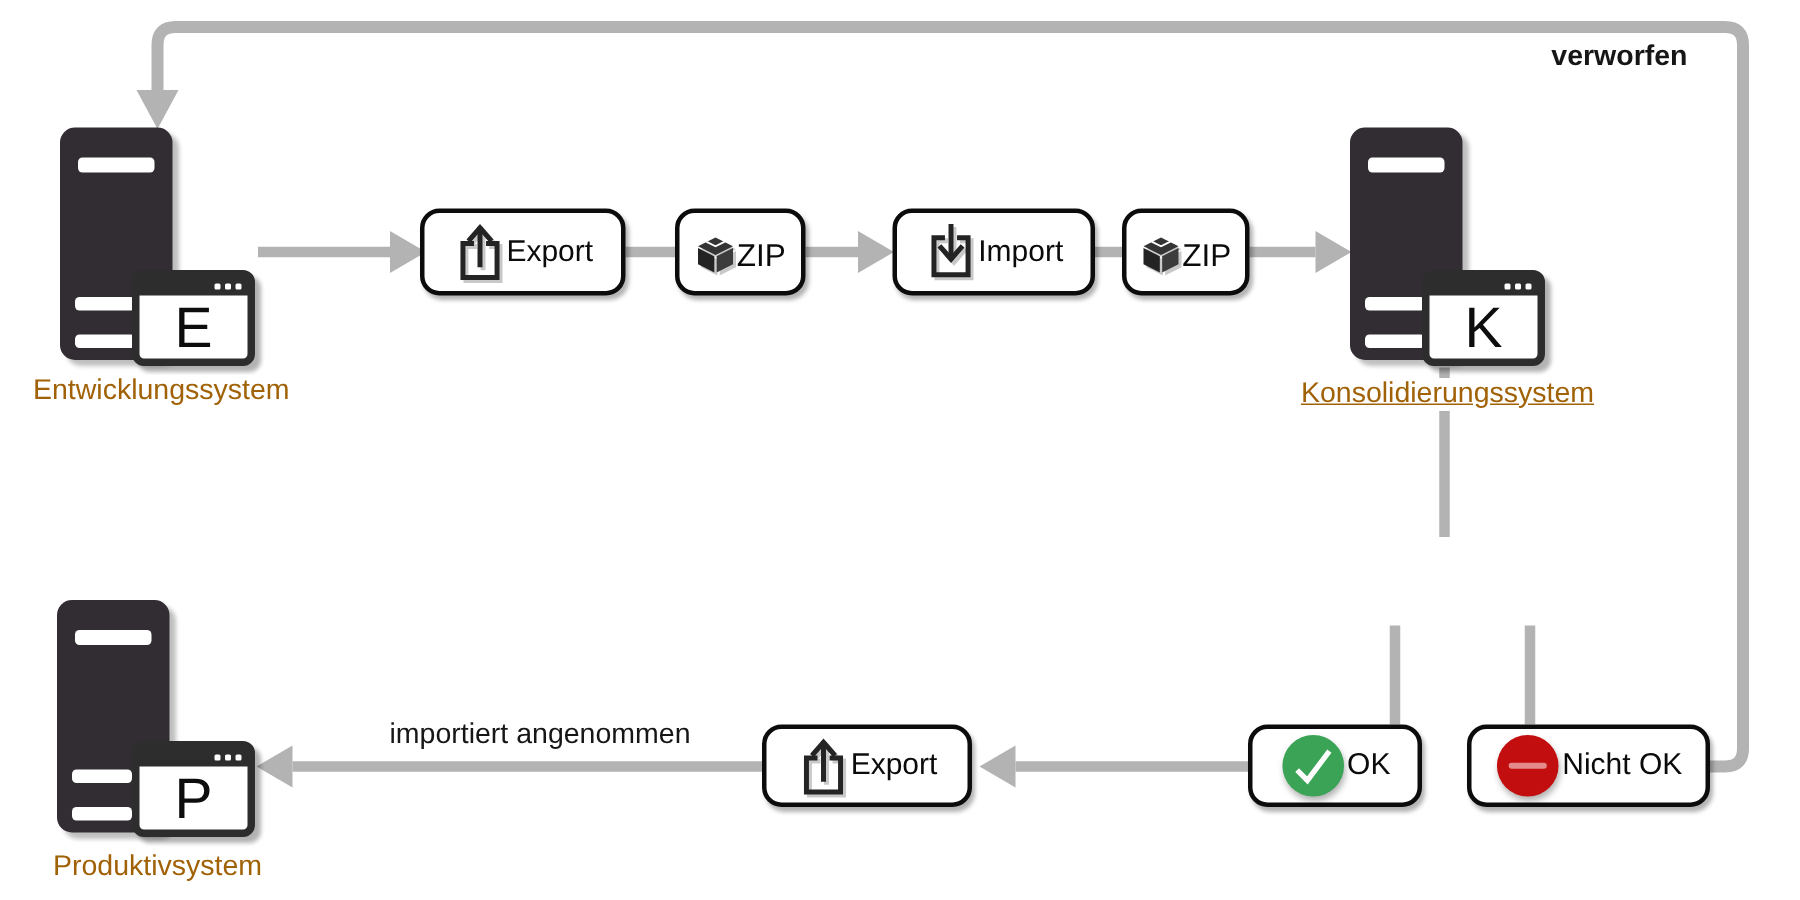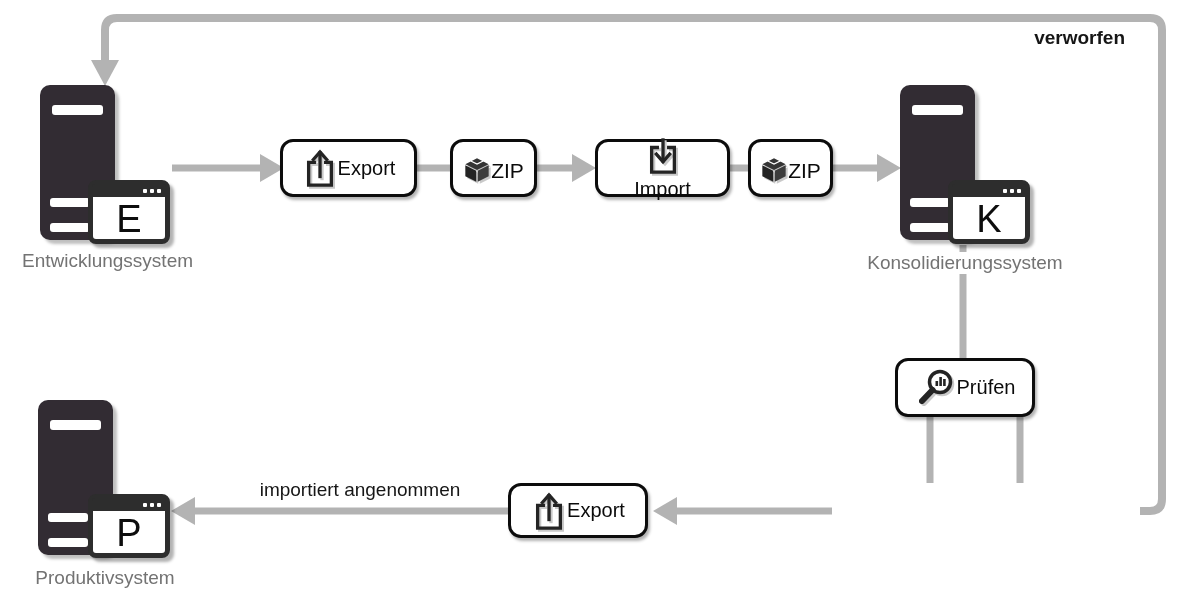--- a/index.html
+++ b/index.html
@@ -33,45 +33,45 @@
   .slot-top{left:12px;top:20px;width:51px;height:10px;}
   .slot-b1{left:10px;top:113px;width:40px;height:9px;}
   .slot-b2{left:10px;top:138px;width:40px;height:9px;}
   .win{position:absolute;width:82px;height:64px;background:#fff;border:5px solid #2d2d2d;
        border-radius:8px;box-shadow:4px 4px 3px rgba(0,0,0,0.3);z-index:2;}
   .winbar{position:absolute;left:-1px;top:-1px;right:-1px;height:13px;background:#2d2d2d;
           border-radius:3px 3px 0 0;display:flex;justify-content:flex-end;align-items:center;gap:3px;padding-right:5px;}
   .winbar i{display:block;width:4px;height:4px;background:#fff;border-radius:1px;}
   .winletter{position:absolute;left:0;right:0;top:13px;bottom:0;display:flex;align-items:center;justify-content:center;
              font-size:38px;color:#0d0d0d;line-height:1;}
-  .syslabel{position:absolute;font-size:19px;color:#737373;text-align:center;z-index:2;background:#fff;padding:0 3px;}
+  .syslabel{position:absolute;font-size:19px;color:#a16207;text-align:center;z-index:2;background:#fff;padding:0 3px;}
 
   .sys-dev  .tower{left:40px;top:85px;}
   .sys-dev  .win{left:88px;top:180px;}
   .sys-dev  .syslabel{left:0;top:250px;width:215px;}
   .sys-cons .tower{left:900px;top:85px;}
   .sys-cons .win{left:948px;top:180px;}
-  .sys-cons .syslabel{left:845px;top:252px;width:240px;}
+  .sys-cons .syslabel{left:845px;top:252px;width:240px;text-decoration:underline;}
   .sys-prod .tower{left:38px;top:400px;}
   .sys-prod .win{left:88px;top:494px;}
   .sys-prod .syslabel{left:20px;top:567px;width:170px;text-align:center;}
 
   
   .pbox{position:absolute;background:#fff;border:3px solid var(--ink);border-radius:13px;
         display:flex;align-items:center;justify-content:center;gap:0;
         box-shadow:2px 3px 3px rgba(0,0,0,0.3);z-index:2;font-size:20px;color:#0b0b0b;}
   .pbox .icon{display:flex;align-items:center;justify-content:center;}
   .pbox .icon svg{filter:drop-shadow(2px 2px 0 #c9c9c9);}
   .pbox.circlebox .icon svg{filter:drop-shadow(1px 3px 2px rgba(0,0,0,0.3));}
   .zipbox{flex-direction:row;gap:0;padding-top:3px;}
   .zipbox .zlabel{line-height:1;margin-top:1px;font-size:21px;}
 
   .box-export-top{left:280px;top:139px;width:137px;height:58px;}
   .box-zip-1{left:450px;top:139px;width:87px;height:58px;}
-  .box-import{left:595px;top:139px;width:135px;height:58px;flex-direction:column;}
+  .box-import{left:595px;top:139px;width:135px;height:58px;}
   .box-zip-2{left:748px;top:139px;width:85px;height:58px;}
   .box-pruefen{left:895px;top:358px;width:140px;height:59px;}
   .box-ok{left:832px;top:483px;width:116px;height:55px;}
   .box-nicht-ok{left:978px;top:483px;width:162px;height:55px;}
   .box-export-bottom{left:508px;top:483px;width:140px;height:55px;}
 
   .stroke-ic{stroke:#242424;fill:none;stroke-width:3.5;stroke-linecap:square;}
 </style>
 </head>
 <body>
@@ -213,34 +213,40 @@
       <svg width="28" height="26" viewBox="0 0 36 32">
         <polygon points="18,1 33,8.5 18,16 3,8.5" fill="#343434"></polygon>
         <polygon points="3,10 17,17 17,31 3,24" fill="#232323"></polygon>
         <polygon points="33,10 19,17 19,31 33,24" fill="#3c3c3c"></polygon>
         <path d="M10 4.5 L18 8.5 L26 4.5" stroke="#ffffff" stroke-width="1.6" fill="none"></path>
       </svg>
     </span>
     <span class="zlabel">ZIP</span>
   </div>
 
-  <div class="pbox box-pruefen">
-    <span class="icon">
-      <svg width="42" height="42" viewBox="0 0 42 42">
-        <circle cx="25" cy="15" r="10.5" fill="#ffffff" stroke="#242424" stroke-width="3.5"></circle>
-        <path d="M17.5 23 L7 34" stroke="#242424" stroke-width="6" stroke-linecap="round"></path>
-        <rect x="20.5" y="14" width="2.6" height="5" fill="#242424"></rect>
-        <rect x="24.3" y="10" width="2.6" height="9" fill="#242424"></rect>
-        <rect x="28.1" y="12" width="2.6" height="7" fill="#242424"></rect>
-      </svg>
-    </span>
-    <span class="pbox-label">Prüfen</span>
-  </div>
-
-
+
+  <div class="pbox circlebox box-ok">
+    <span class="icon">
+      <svg width="45" height="45" viewBox="0 0 46 46">
+        <circle cx="23" cy="23" r="21" fill="#3aa356"></circle>
+        <path d="M12 26 L19 33 L34 13" stroke="#ffffff" stroke-width="3.6" fill="none"></path>
+      </svg>
+    </span>
+    <span class="pbox-label">OK</span>
+  </div>
+
+  <div class="pbox circlebox box-nicht-ok">
+    <span class="icon">
+      <svg width="45" height="45" viewBox="0 0 46 46">
+        <circle cx="23" cy="23" r="21" fill="#c20e0e"></circle>
+        <path d="M12 23 H34" stroke="#e58a8a" stroke-width="4" stroke-linecap="round"></path>
+      </svg>
+    </span>
+    <span class="pbox-label">Nicht OK</span>
+  </div>
 
   <div class="pbox box-export-bottom">
     <span class="icon">
       <svg width="36" height="42" viewBox="0 0 38 44">
         <path class="stroke-ic" d="M13 16 H7 V40 H31 V16 H25"></path>
         <path class="stroke-ic" d="M19 31 V6"></path>
         <path class="stroke-ic" d="M12 13 L19 5 L26 13" style="stroke-linejoin:miter"></path>
       </svg>
     </span>
     <span class="pbox-label">Export</span>

